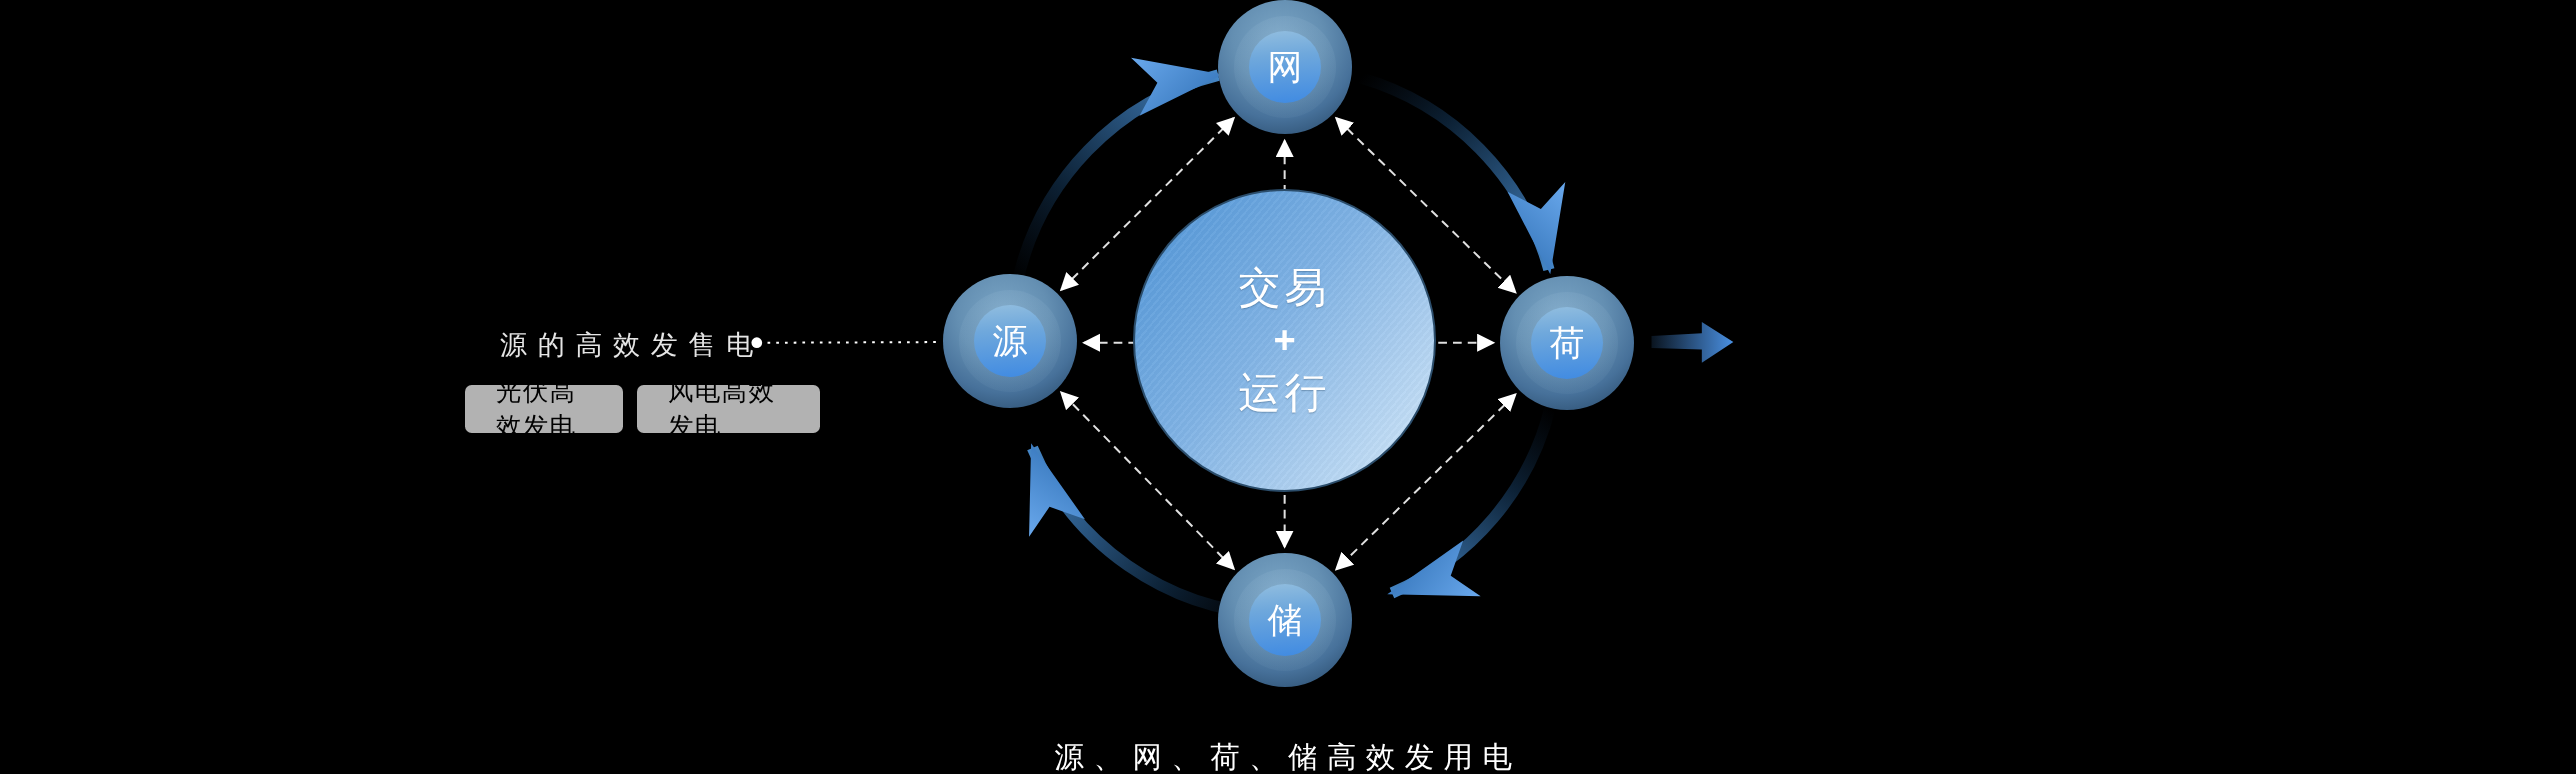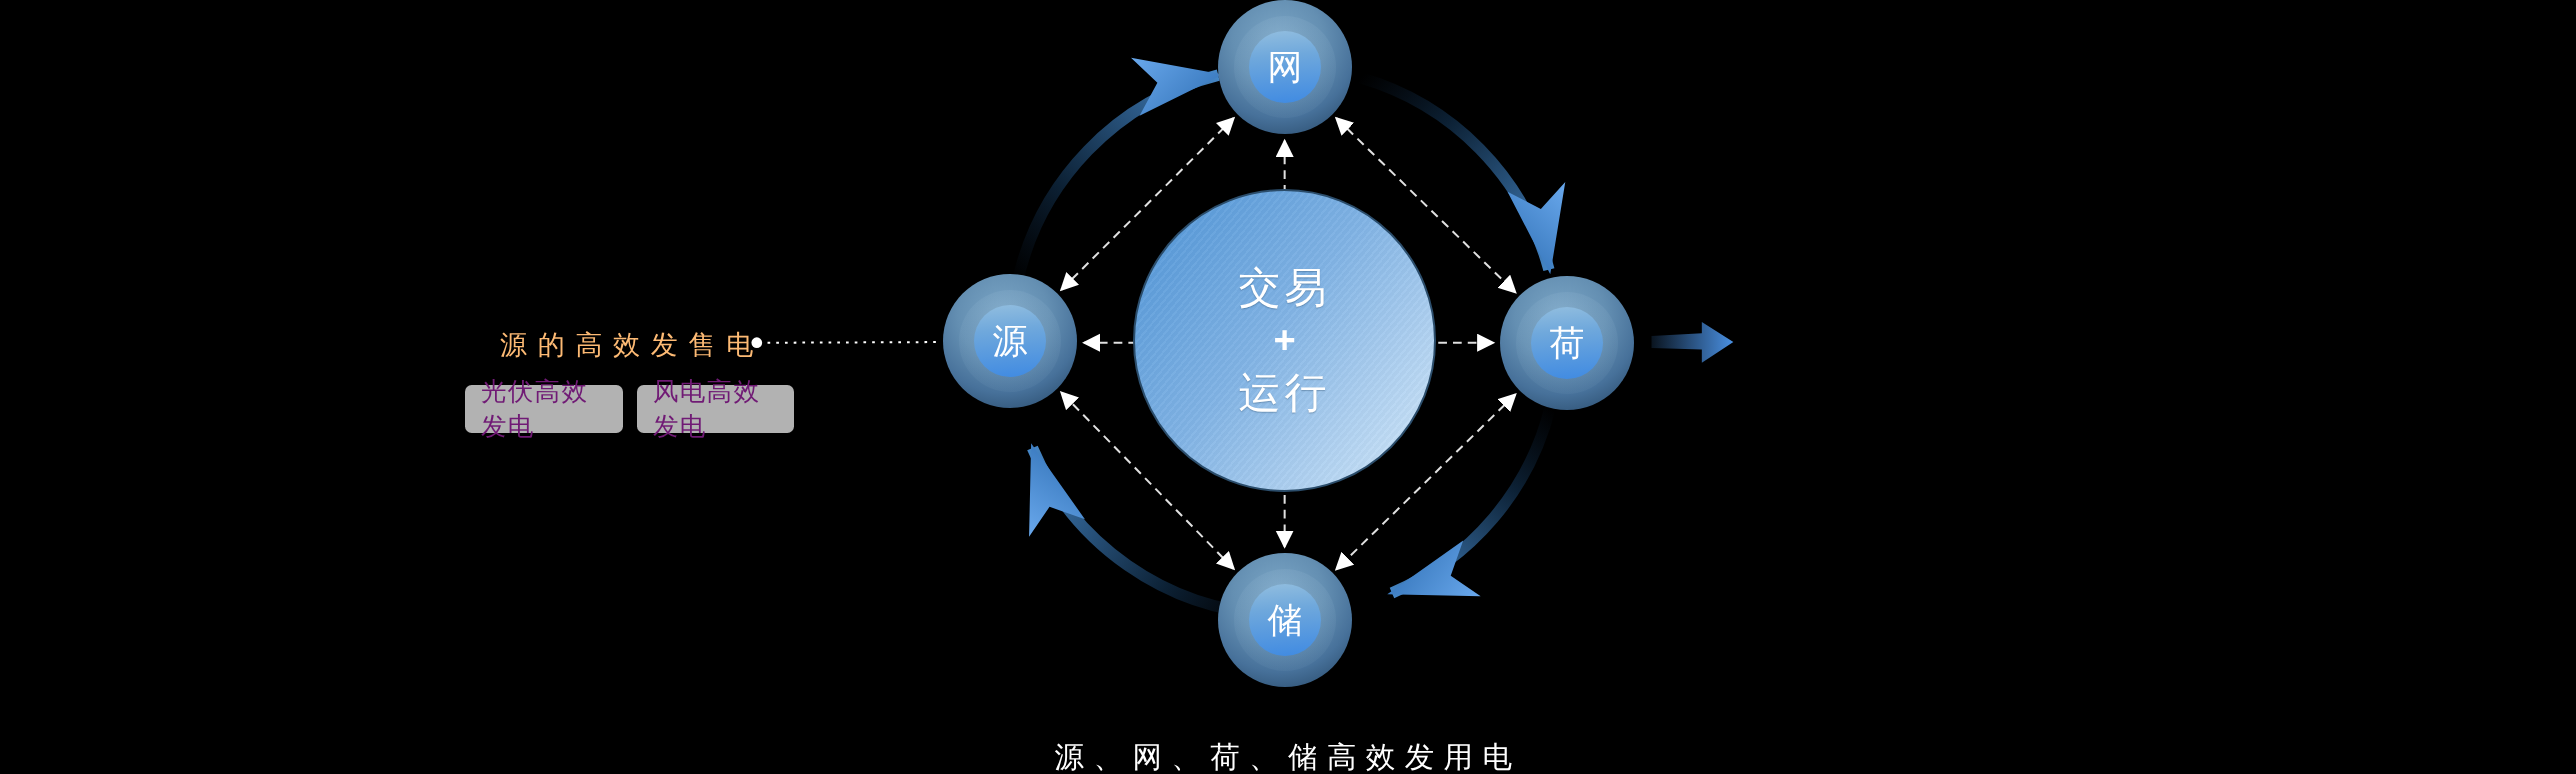--- a/index.html
+++ b/index.html
@@ -45,39 +45,39 @@
     display:flex;align-items:center;justify-content:center;
     font-size:35px;color:#fff;
   }
   .node-grid   {left:1218px;top:0px;}
   .node-source {left:943px;top:274px;}
   .node-load   {left:1500px;top:276px;}
   .node-storage{left:1218px;top:553px;}
 
   
   .side-label{
-    position:absolute;font-size:27px;letter-spacing:10.7px;color:#fdba74;
+    position:absolute;font-size:27px;letter-spacing:10.7px;color:#e5e5e5;
     white-space:nowrap;z-index:3;
   }
   .left-label {left:500px;top:327px;}
   .right-label{left:1748px;top:328px;letter-spacing:5.4px;}
   .bottom-label{
     position:absolute;left:1033px;top:738px;width:510px;text-align:center;
     font-size:29.5px;letter-spacing:9.4px;white-space:nowrap;z-index:3;
   }
 
   
   .tag{
     position:absolute;height:48px;border-radius:6.7px;background:#B2B2B2;
-    color:#701a75;font-size:25.5px;letter-spacing:1.3px;
+    color:#000000;font-size:25.5px;letter-spacing:1.3px;
     display:flex;align-items:center;justify-content:center;
-    padding:0 16px;box-sizing:border-box;z-index:3;
+    padding:0 31px;box-sizing:border-box;z-index:3;
   }
   .tag-pv  {left:465px;top:385px;width:158px;}
-  .tag-wind{left:637px;top:385px;width:157px;}
+  .tag-wind{left:637px;top:385px;width:183px;}
 </style>
 </head>
 <body>
 
 <div id="stage">
 
   <div class="center-circle">
     <span class="big">交易</span>
     <span class="plus">+</span>
     <span class="big">运行</span>

